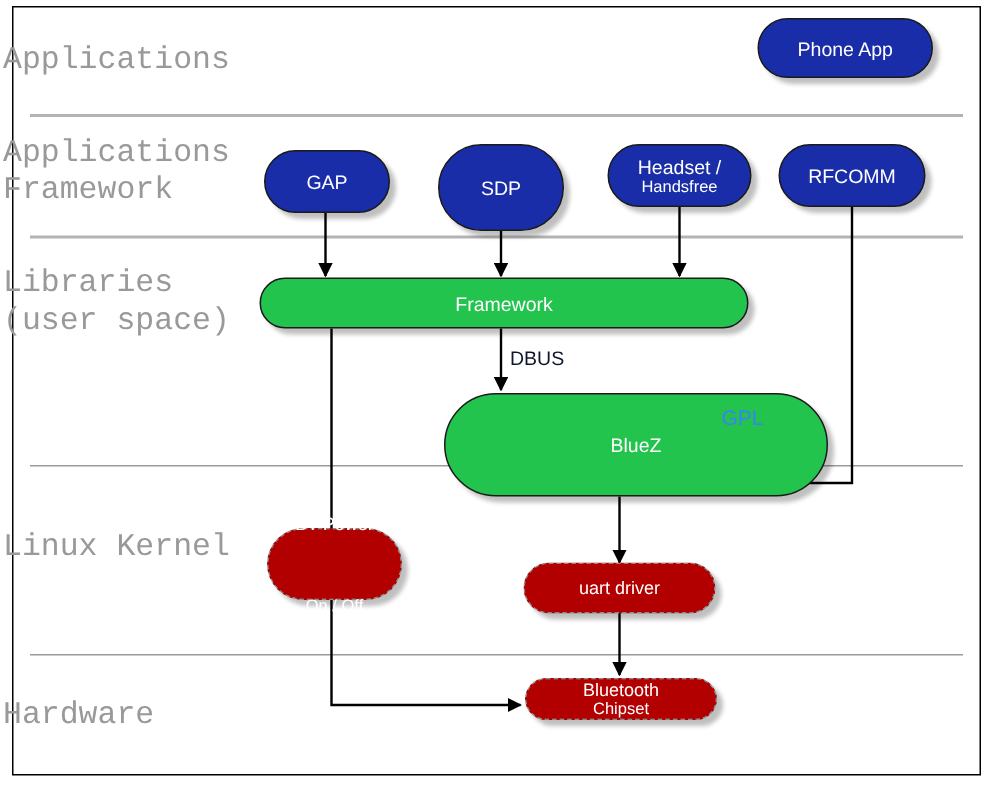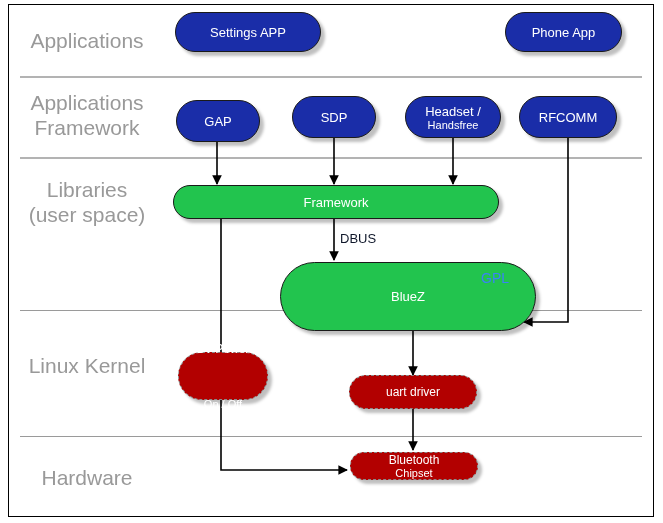--- a/index.html
+++ b/index.html
@@ -37,25 +37,25 @@
   }
   .divider.thin {
     border-top: 1px solid #9a9a9a;
   }
   
   .layer-label {
     position: absolute;
     color: #999999;
     font-size: 21px;
     line-height: 25px;
-    text-align: center;
     width: 170px;
     left: 2px;
     white-space: pre-line;
     user-select: none;
+    font-family: Liberation Mono, monospace;
   }
   
   svg.connectors {
     position: absolute;
     left: 0;
     top: 0;
     width: 663px;
     height: 523px;
     overflow: visible;
   }
@@ -144,50 +144,47 @@
 
     <path d="M 568 138 L 568 322 L 524 322" stroke="#000000" stroke-width="1.6" fill="none" marker-end="url(#arrow)"></path>
 
     <path d="M 221 219 L 221 470 L 347 470" stroke="#000000" stroke-width="1.6" fill="none" marker-end="url(#arrow)"></path>
 
     <path d="M 413 331 L 413 375" stroke="#000000" stroke-width="1.6" fill="none" marker-end="url(#arrow)"></path>
 
     <path d="M 413 408 L 413 450" stroke="#000000" stroke-width="1.6" fill="none" marker-end="url(#arrow)"></path>
   </svg>
 
-  <div class="node node-blue" style="left:175px; top:12px; width:146px; height:40px;">
-    <span class="line1">Settings APP</span>
-  </div>
 
   <div class="node node-blue" style="left:505px; top:12px; width:117px; height:40px;">
     <span class="line1">Phone App</span>
   </div>
 
   <div class="node node-blue" style="left:176px; top:100px; width:84px; height:42px;">
     <span class="line1">GAP</span>
   </div>
 
-  <div class="node node-blue" style="left:292px; top:96px; width:84px; height:42px;">
+  <div class="node node-blue" style="left:292px; top:96px; width:84px; height:58px;">
     <span class="line1">SDP</span>
   </div>
 
   <div class="node node-blue" style="left:405px; top:96px; width:96px; height:42px;">
     <span class="line1">Headset /</span>
     <span class="line2">Handsfree</span>
   </div>
 
   <div class="node node-blue" style="left:519px; top:96px; width:98px; height:42px;">
     <span class="line1">RFCOMM</span>
   </div>
 
   <div class="node node-green" style="left:173px; top:185px; width:326px; height:34px;">
     <span class="line1">Framework</span>
   </div>
 
-  <div class="node node-green" style="left:280px; top:262px; width:256px; height:69px;">
+  <div class="node node-green" style="left:296px; top:262px; width:256px; height:69px;">
     <span class="line1">BlueZ</span>
   </div>
 
   <div class="node node-red" style="left:178px; top:352px; width:90px; height:48px;gap:42px;">
     <span class="line1">BT Power</span>
     <span class="line2">On / Off</span>
   </div>
 
   <div class="node node-red" style="left:349px; top:375px; width:128px; height:34px;">
     <span class="line1">uart driver</span>

